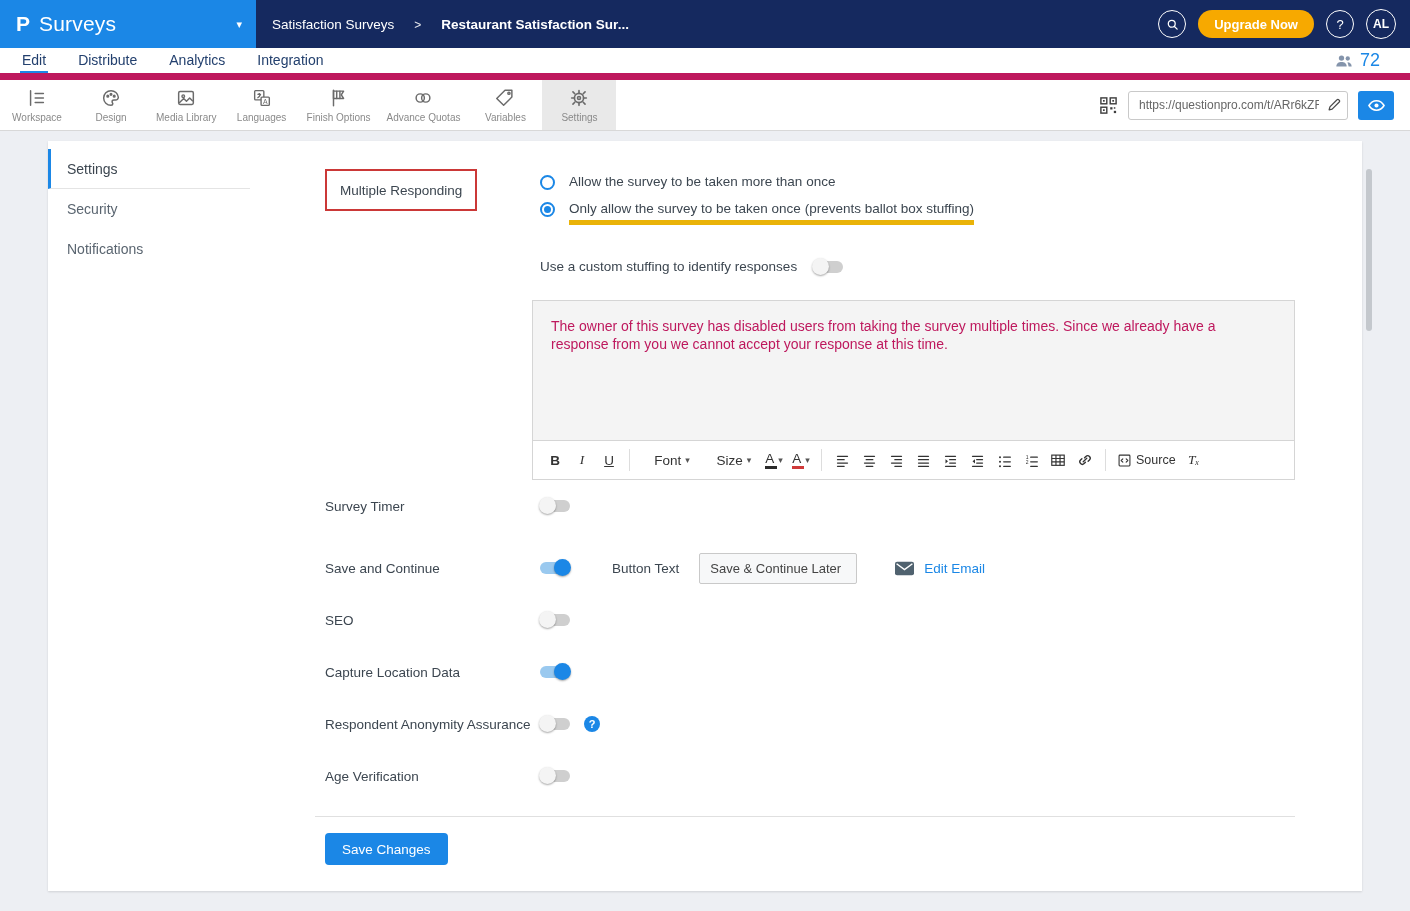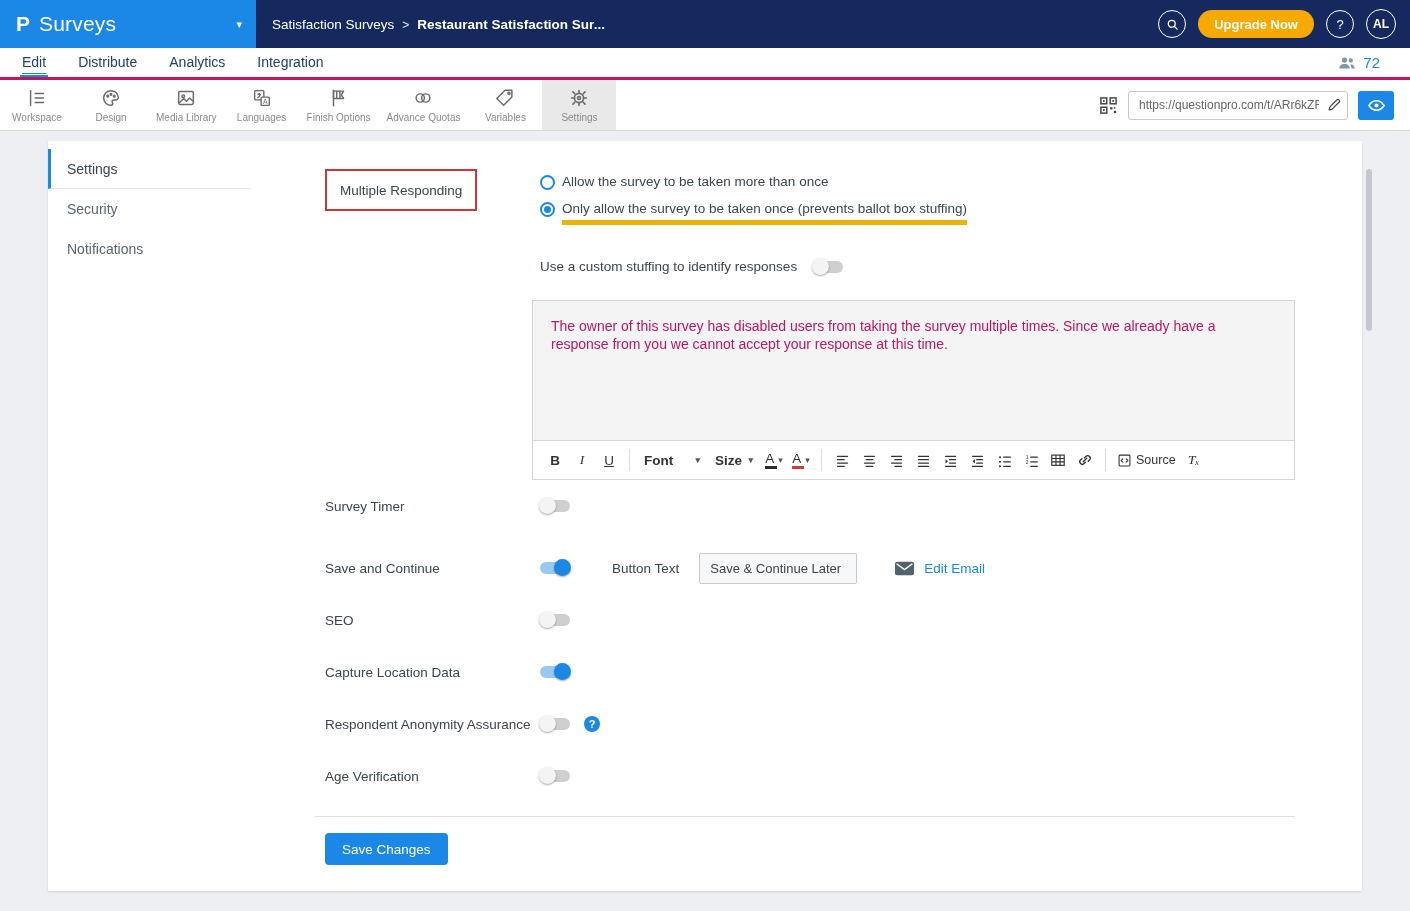--- a/index.html
+++ b/index.html
@@ -4,34 +4,34 @@
 <style>
   * { box-sizing: border-box; }
   body { margin:0; width:1410px; height:911px; font-family:"Liberation Sans", sans-serif; background:#edeff3; overflow:hidden; }
 
   
   .topbar { height:48px; background:#15295f; display:flex; align-items:center; color:#fff; }
   .logo-area { width:256px; height:48px; background:#1b87e6; display:flex; align-items:center; padding:0 14px 0 16px; cursor:pointer; }
   .logo-p { font-size:21px; font-weight:700; margin-right:9px; }
   .product { font-size:21px; font-weight:400; letter-spacing:.2px; }
   .logo-caret { margin-left:auto; font-size:11px; }
-  .breadcrumb { margin-left:16px; font-size:13.5px; display:flex; gap:8px; align-items:flex-end; }
+  .breadcrumb { margin-left:16px; font-size:13.5px; display:flex; gap:20px; align-items:flex-end; }
   .crumb-sep { font-size:12px; opacity:.9; }
   .crumb.current { font-weight:700; }
   .topbar-right { margin-left:auto; display:flex; align-items:center; gap:12px; padding-right:14px; }
   .circle-btn { width:28px; height:28px; border-radius:50%; border:1.5px solid #fff; background:transparent; color:#fff; display:flex; align-items:center; justify-content:center; font-size:13px; cursor:pointer; padding:0; font-family:inherit; }
   .circle-btn.avatar { width:30px; height:30px; font-weight:700; font-size:12px; }
   .upgrade-btn { background:#f7a900; color:#fff; border:none; border-radius:15px; height:28px; padding:0 16px; font-size:13px; font-weight:700; cursor:pointer; font-family:inherit; }
 
   
-  .navrow { height:32px; background:#fff; display:flex; align-items:stretch; border-bottom:3px solid #be185d; }
+  .navrow { height:32px; background:#fff; display:flex; align-items:stretch; border-bottom:7px solid #be185d; }
   .nav-tabs { display:flex; gap:28px; padding-left:20px; }
   .nav-tab { display:flex; align-items:center; font-size:14px; color:#23406e; cursor:pointer; border-bottom:2px solid transparent; padding:0 2px; }
   .nav-tab.active { border-bottom-color:#1b87e6; text-decoration:underline; text-decoration-color:#1b87e6; text-underline-offset:6px; }
-  .collab { margin-left:auto; margin-right:30px; display:flex; align-items:center; gap:6px; font-size:15px; color:#1b87e6; cursor:pointer; }
+  .collab { margin-left:auto; margin-right:30px; display:flex; align-items:center; gap:6px; font-size:18px; color:#1b87e6; cursor:pointer; }
 
   
   .toolbar-row { height:51px; background:#fff; border-bottom:1px solid #d8d8d8; display:flex; align-items:stretch; }
   .tb-item { min-width:74px; padding:0 8px; display:flex; flex-direction:column; align-items:center; justify-content:center; gap:3px; cursor:pointer; }
   .tb-item.active { background:#e9e9e9; }
   .tb-label { font-size:10px; color:#8a8a8a; white-space:nowrap; }
   .toolbar-right { margin-left:auto; display:flex; align-items:center; gap:10px; padding-right:16px; }
   .qr-btn { background:none; border:none; padding:0; cursor:pointer; display:flex; }
   .url-wrap { position:relative; }
   .url-input { width:220px; height:29px; border:1px solid #c9c9c9; border-radius:3px; font-size:12px; color:#666; padding:0 28px 0 10px; background:#fff; font-family:inherit; }
@@ -45,21 +45,21 @@
   .side-item { height:40px; display:flex; align-items:center; padding-left:16px; font-size:14px; color:#5a6570; cursor:pointer; border-left:3px solid transparent; }
   .side-item.active { border-left-color:#1b87e6; border-bottom:1px solid #e4e4e4; color:#3c4650; }
   .card-content { flex:1; padding:28px 0 0 75px; position:relative; }
 
   .row-top { display:flex; }
   .label-col { width:215px; flex-shrink:0; }
   .red-box { display:inline-block; border:2px solid #cb3837; padding:10px 13px; }
   .field-label { font-size:13.5px; color:#3c4650; }
 
   .radio-group { padding-top:5px; display:flex; flex-direction:column; gap:11px; }
-  .radio-row { display:flex; align-items:flex-start; gap:7px; cursor:pointer; }
+  .radio-row { display:flex; align-items:flex-start; gap:14px; cursor:pointer; }
   .radio { width:15px; height:15px; border:2px solid #1b87e6; border-radius:50%; position:relative; flex-shrink:0; margin-top:1px; }
   .radio.checked::after { content:""; position:absolute; inset:2px; border-radius:50%; background:#1b87e6; }
   .radio-label { font-size:13.5px; color:#3c4650; }
   .radio-label.annotated { border-bottom:5px solid #eab308; padding-bottom:4px; }
 
   .custom-var { display:flex; align-items:center; gap:16px; margin:34px 0 0 215px; }
 
   .toggle { width:30px; height:12px; background:#cfcfcf; border-radius:7px; position:relative; display:inline-block; cursor:pointer; flex-shrink:0; }
   .toggle .knob { width:17px; height:17px; border-radius:50%; background:#f4f4f4; position:absolute; left:-1px; top:-3px; box-shadow:0 1px 2px rgba(0,0,0,.35); }
   .toggle.on { background:#9ac9ef; }
@@ -68,21 +68,21 @@
   .editor { width:763px; margin:26px 0 0 207px; border:1px solid #d5d5d5; }
   .editor-body { height:139px; background:#f4f4f4; padding:17px 18px; font-size:14px; color:#be185d; line-height:1.26; cursor:text; }
   .message { max-width:690px; }
   .editor-toolbar { height:39px; background:#fff; border-top:1px solid #d5d5d5; display:flex; align-items:center; padding:0 10px; gap:3px; }
   .ed-btn { min-width:24px; height:26px; display:flex; align-items:center; justify-content:center; font-size:13.5px; color:#333; cursor:pointer; gap:4px; padding:0 3px; background:none; border:none; font-family:inherit; }
   .ed-btn.bold { font-weight:700; }
   .ed-btn.italic { font-style:italic; font-family:"Liberation Serif", serif; }
   .ed-btn.underl { text-decoration:underline; }
   .ed-sep { width:1px; height:22px; background:#ddd; margin:0 5px; }
   .ed-caret { font-size:9px; color:#555; }
-  .dd-btn { justify-content:space-between; padding:0 6px;font-weight:bold; }
+  .dd-btn { justify-content:center; padding:0 6px; }
   .dd-btn.font { width:68px; }
   .dd-btn.size { width:50px; }
   .color-a { position:relative; }
   .color-a .a-glyph { position:relative; top:-2px; }
   .color-a .bar { position:absolute; left:3px; right:9px; bottom:4px; height:3px; background:#2b2b2b; }
   .color-a.hl .bar { background:#cf3a3a; }
   .src-label { font-size:12.5px; color:#333; }
   .rm-format { font-family:"Liberation Serif", serif; font-style:italic; }
 
   .setting-row { display:flex; align-items:center; height:52px; }

